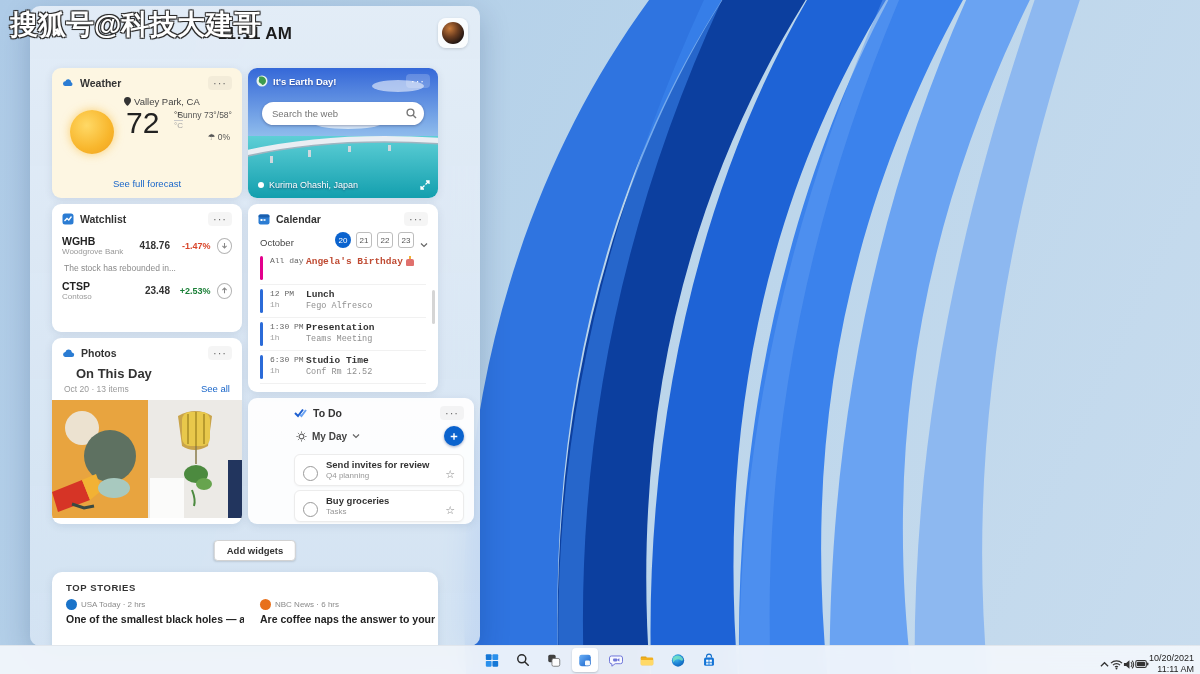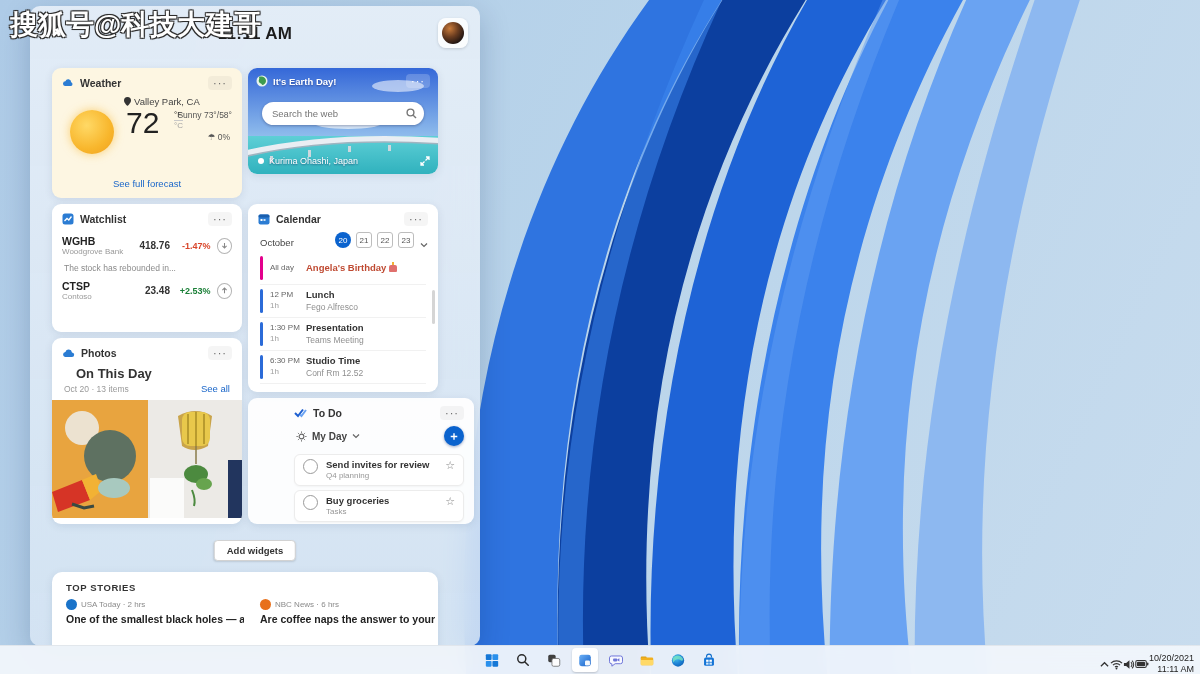--- a/index.html
+++ b/index.html
@@ -36,21 +36,21 @@
     background:radial-gradient(circle at 38% 35%,#ffd966 0%,#f8b62c 60%,#ef9f1d 100%);
     box-shadow:0 0 10px rgba(248,182,44,.6);}
   .w-loc{position:absolute;left:72px;top:2px;font-size:9.5px;color:#444;display:flex;gap:3px;align-items:center;}
   .w-temp{position:absolute;left:74px;top:14px;font-size:30px;font-weight:500;color:#222;line-height:1;}
   .unit-stack{position:absolute;left:122px;top:16px;font-size:8px;line-height:1.2;color:#222;text-align:left;}
   .unit-c{color:#a3a3a3;border-top:1px solid #c9c9c9;}
   .w-cond{position:absolute;right:10px;top:16px;width:62px;text-align:right;font-size:8.5px;color:#555;}
   .w-precip{position:absolute;right:12px;top:38px;font-size:8.5px;color:#555;}
   .w-link{position:absolute;bottom:9px;width:100%;text-align:center;font-size:9.5px;color:#1a66c9;cursor:pointer;}
   
-  #searchcard{left:218px;top:62px;width:190px;height:106px;overflow:hidden;color:#fff;}
+  #searchcard{left:218px;top:62px;width:190px;height:130px;overflow:hidden;color:#fff;}
   #searchcard .photo{position:absolute;inset:0;}
   .sc-head{position:absolute;top:6px;left:8px;right:8px;display:flex;align-items:center;gap:5px;z-index:3;}
   .sc-title{flex:1;font-size:9.5px;font-weight:700;color:#fff;text-shadow:0 1px 2px rgba(0,0,60,.4);}
   .sc-more{background:rgba(255,255,255,.2);color:#fff;}
   .searchbox{position:absolute;z-index:3;left:14px;top:34px;width:162px;height:23px;background:#fff;border-radius:12px;
     box-shadow:0 1px 3px rgba(0,0,40,.3);display:flex;align-items:center;}
   .searchbox input{flex:1;border:none;outline:none;background:transparent;font-size:9.5px;color:#555;
     padding-left:10px;font-family:"Liberation Sans",sans-serif;}
   .sc-foot{position:absolute;z-index:3;left:10px;right:8px;bottom:8px;display:flex;align-items:center;gap:5px;
     font-size:9px;color:#fff;text-shadow:0 1px 2px rgba(0,0,60,.5);}
@@ -68,21 +68,21 @@
     display:flex;align-items:center;justify-content:center;}
   .stock-note{padding:2px 12px;font-size:8.5px;color:#8a8a8a;}
   
   #calendar{left:218px;top:198px;width:190px;height:188px;}
   .cal-sub{display:flex;align-items:flex-end;padding:2px 10px 4px 12px;}
   .cal-month{font-size:9.5px;color:#444;flex:1;}
   .day-chip{width:14px;height:14px;border:1px solid #bdbdbd;border-radius:3px;color:#555;font-size:8px;
     display:flex;align-items:center;justify-content:center;margin-left:5px;cursor:pointer;}
   .day-chip.sel{border:none;border-radius:50%;width:16px;height:16px;background:#0b63ce;color:#fff;}
   .cal-events{position:relative;}
-  .event{display:flex;align-items:center;margin:0 12px 0 12px;padding:4px 0;border-bottom:1px solid #f1f1f1;}
+  .event{display:flex;align-items:flex-start;margin:0 12px 0 12px;padding:4px 0;border-bottom:1px solid #f1f1f1;font-family:Liberation Mono, monospace;}
   .event:last-child{border-bottom:none;}
   .ev-bar{width:3px;height:24px;border-radius:2px;margin-right:7px;}
   .ev-time{width:36px;font-size:8px;color:#666;line-height:1.35;}
   .ev-dur{color:#a0a0a0;}
   .ev-main{flex:1;line-height:1.3;}
   .ev-title{font-size:9.5px;font-weight:700;color:#333;display:flex;align-items:center;gap:3px;}
   .ev-title.bday{color:#bf4a32;}
   .ev-sub{font-size:8.5px;color:#8f8f8f;}
   .cal-scroll{position:absolute;right:3px;top:38px;width:3px;height:34px;border-radius:2px;background:#d5d5d5;}
   .cake{display:inline-block;width:8px;height:7px;background:#e0706d;border-radius:2px 2px 1px 1px;position:relative;}
@@ -93,21 +93,21 @@
   .ph-subrow{display:flex;align-items:center;padding:2px 12px 6px 12px;}
   .ph-sub{flex:1;font-size:8.5px;color:#999;}
   .ph-link{font-size:9.5px;color:#1a66c9;cursor:pointer;}
   .collage{display:flex;height:118px;}
   
   #todo{left:218px;top:392px;width:190px;height:126px;background:rgba(255,255,255,.92);padding-left:36px;}
   .td-sub{display:flex;align-items:center;padding:2px 10px 4px 12px;gap:5px;}
   .td-list{font-size:10px;color:#444;font-weight:600;}
   .td-add{margin-left:auto;width:20px;height:20px;border-radius:50%;background:#0b63ce;border:none;cursor:pointer;
     display:flex;align-items:center;justify-content:center;box-shadow:0 1px 3px rgba(0,40,120,.4);}
-  .task{display:flex;align-items:flex-start;margin:4px 10px;padding:4px 8px;background:#fff;border:1px solid #ececec;
+  .task{display:flex;align-items:flex-end;margin:4px 10px;padding:4px 8px;background:#fff;border:1px solid #ececec;
     border-radius:6px;box-shadow:0 1px 2px rgba(0,0,0,.04);}
   .task-circle{width:13px;height:13px;border:1.4px solid #9a9a9a;border-radius:50%;margin-right:8px;cursor:pointer;flex:none;}
   .task-main{flex:1;line-height:1.25;}
   .task-title{font-size:9.5px;font-weight:600;color:#333;}
   .task-sub{font-size:8px;color:#979797;}
   .star{font-size:11px;color:#8a8a8a;cursor:pointer;}
   
   .add-widgets{position:absolute;top:534px;left:50%;transform:translateX(-50%);
     background:#fff;border:1px solid #d2d2d2;border-radius:4px;box-shadow:0 1px 2px rgba(0,0,0,.12);
     font-size:9.5px;font-weight:600;color:#333;padding:4px 12px;cursor:pointer;font-family:"Liberation Sans",sans-serif;}

